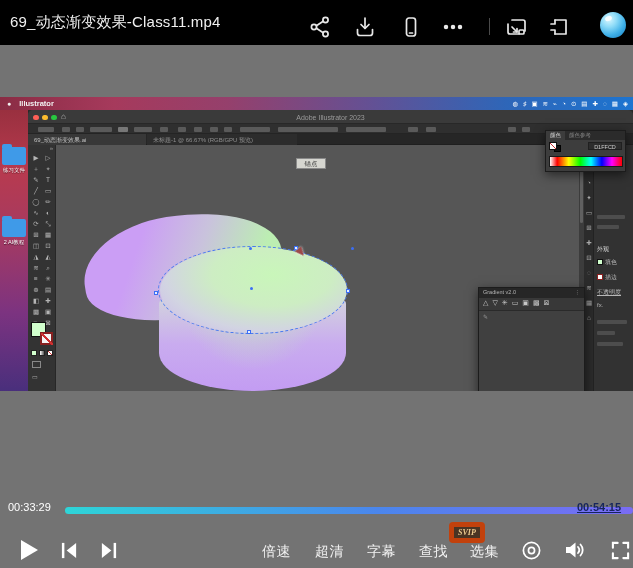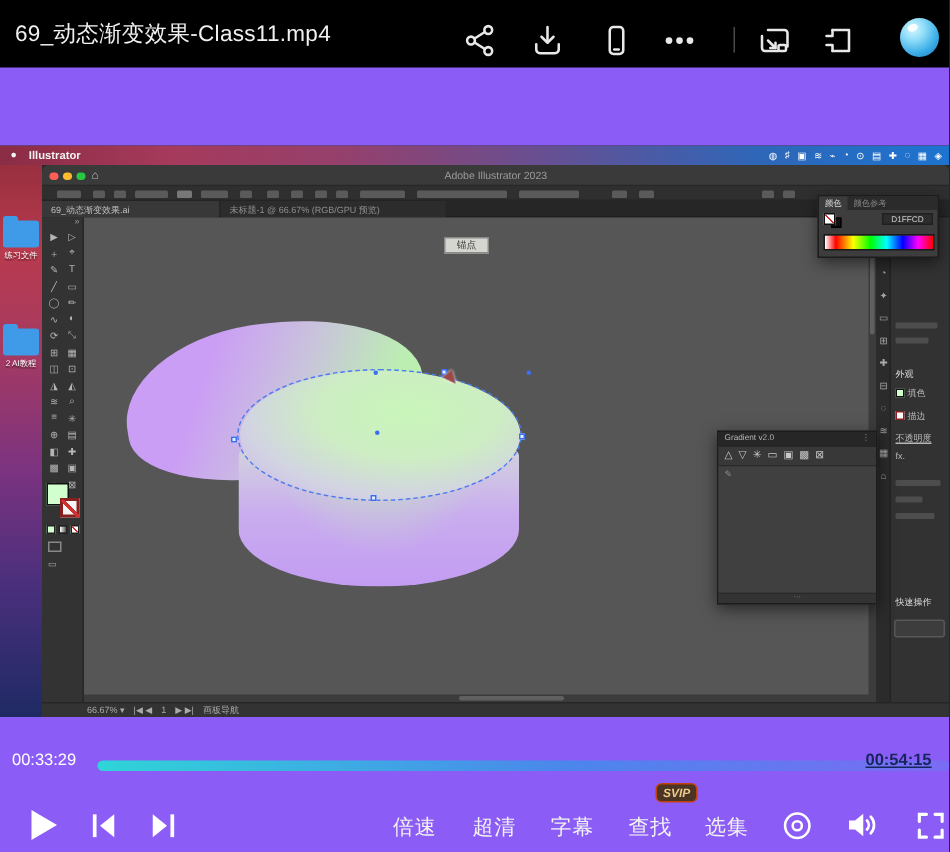--- a/index.html
+++ b/index.html
@@ -1,31 +1,31 @@
 <!DOCTYPE html>
 <html style="--progress_start: #2ed5d8; --progress_mid: #4b86ec; --progress_end: #7a6cf4; --fill_green: #D1FFCD; --shape_purple: #cb9ef5; --shape_green: #bceeb2; --folder_blue: #3f9ae8; --badge_bg: #4a3423; --badge_text: #ecca8e; --menubar_left: #8a2c44; --menubar_right: #1d74d0;"><head>
 <meta charset="utf-8">
 <style>
   * { margin:0; padding:0; box-sizing:border-box; }
   html,body { background:#000; }
   body { font-family:"Liberation Sans","DejaVu Sans",sans-serif; }
-  .stage { position:relative; width:633px; height:568px; background:#8b5cf6; overflow:hidden; }
+  .stage { position:relative; width:633px; height:568px; background:#737373; overflow:hidden; }
 
   
   .hdr { position:absolute; left:0; top:0; width:633px; height:45px; background:#000; }
   .hdr-title { position:absolute; left:10px; top:13px; font-size:15px; color:#f0f0f0; letter-spacing:.2px; }
   .hicon { position:absolute; top:15px; width:24px; height:24px; }
   .hicon svg { width:100%; height:100%; stroke:#e8e8e8; fill:none; stroke-width:1.7; stroke-linecap:round; stroke-linejoin:round; }
   .hdr-div { position:absolute; left:489px; top:18px; width:1px; height:17px; background:#4a4a4a; }
   .avatar { position:absolute; left:600px; top:12px; width:26px; height:26px; border-radius:50%;
     background:radial-gradient(circle at 34% 28%, #d9f7ff 0%, #8fdcf8 30%, #3fb0e8 62%, #1378bc 100%); }
   .avatar::after{ content:""; position:absolute; left:5px; top:4px; width:7px; height:5px; border-radius:50%; background:rgba(255,255,255,.85); transform:rotate(-20deg); }
 
   
-  .screen { position:absolute; left:0; top:97px; width:633px; height:381px; background:#2a2a2a; overflow:hidden;padding-left:14px; }
+  .screen { position:absolute; left:0; top:97px; width:633px; height:294px; background:#2a2a2a; overflow:hidden;padding-left:14px; }
 
   .menubar { position:absolute; left:0; top:0; width:633px; height:13px;
     background:linear-gradient(90deg,var(--menubar_left) 0%,#a63a5c 18%,#95406c 36%,#655093 58%,#2e66b8 80%,var(--menubar_right) 100%);
     display:flex; align-items:center; font-size:7.5px; color:#f2f2f2; }
   .mb-apple { margin-left:7px; font-size:7px; }
   .mb-app { margin-left:8px; font-weight:bold; }
   .mb-menus { display:flex; gap:8px; margin-left:9px; }
   .mb-right { margin-left:auto; display:flex; gap:5px; margin-right:5px; font-size:6.5px; color:#fff; }
 
   .desktop { position:absolute; left:0; top:13px; width:28px; height:368px;
@@ -129,22 +129,22 @@
 
   
   .time-cur { position:absolute; left:8px; top:501px; font-size:11px; color:#fff; }
   .progress { position:absolute; left:65px; top:507px; width:568px; height:7px; border-radius:3.5px;
     background:linear-gradient(90deg,var(--progress_start) 0%,var(--progress_mid) 55%,var(--progress_end) 100%); }
   .time-dur { position:absolute; left:577px; top:501px; font-size:11px; color:#16255c; font-weight:bold; z-index:3;text-decoration:underline; }
 
   .cicon { position:absolute; top:538px; }
   .cicon svg { display:block; }
   .txtbtn { position:absolute; top:543px; font-size:14px; color:#f2f2f2; letter-spacing:.5px; cursor:default; }
-  .vip { position:absolute; left:437px; top:522px; padding:1px 4px; font-size:8px; font-weight:bold; font-style:italic;
-    color:var(--badge_text); background:var(--badge_bg); border:1px solid #c2410c; border-radius:4px; z-index:2; }
+  .vip { position:absolute; left:449px; top:522px; padding:1px 4px; font-size:8px; font-weight:bold; font-style:italic;
+    color:var(--badge_text); background:var(--badge_bg); border:5px solid #c2410c; border-radius:4px; z-index:2;font-family:Liberation Serif, serif; }
 </style>
 </head>
 <body>
 
 <div class="stage">
 
   <div class="hdr">
     <div class="hdr-title">69_动态渐变效果-Class11.mp4</div>
 
     <span class="hicon" style="left:308px">

